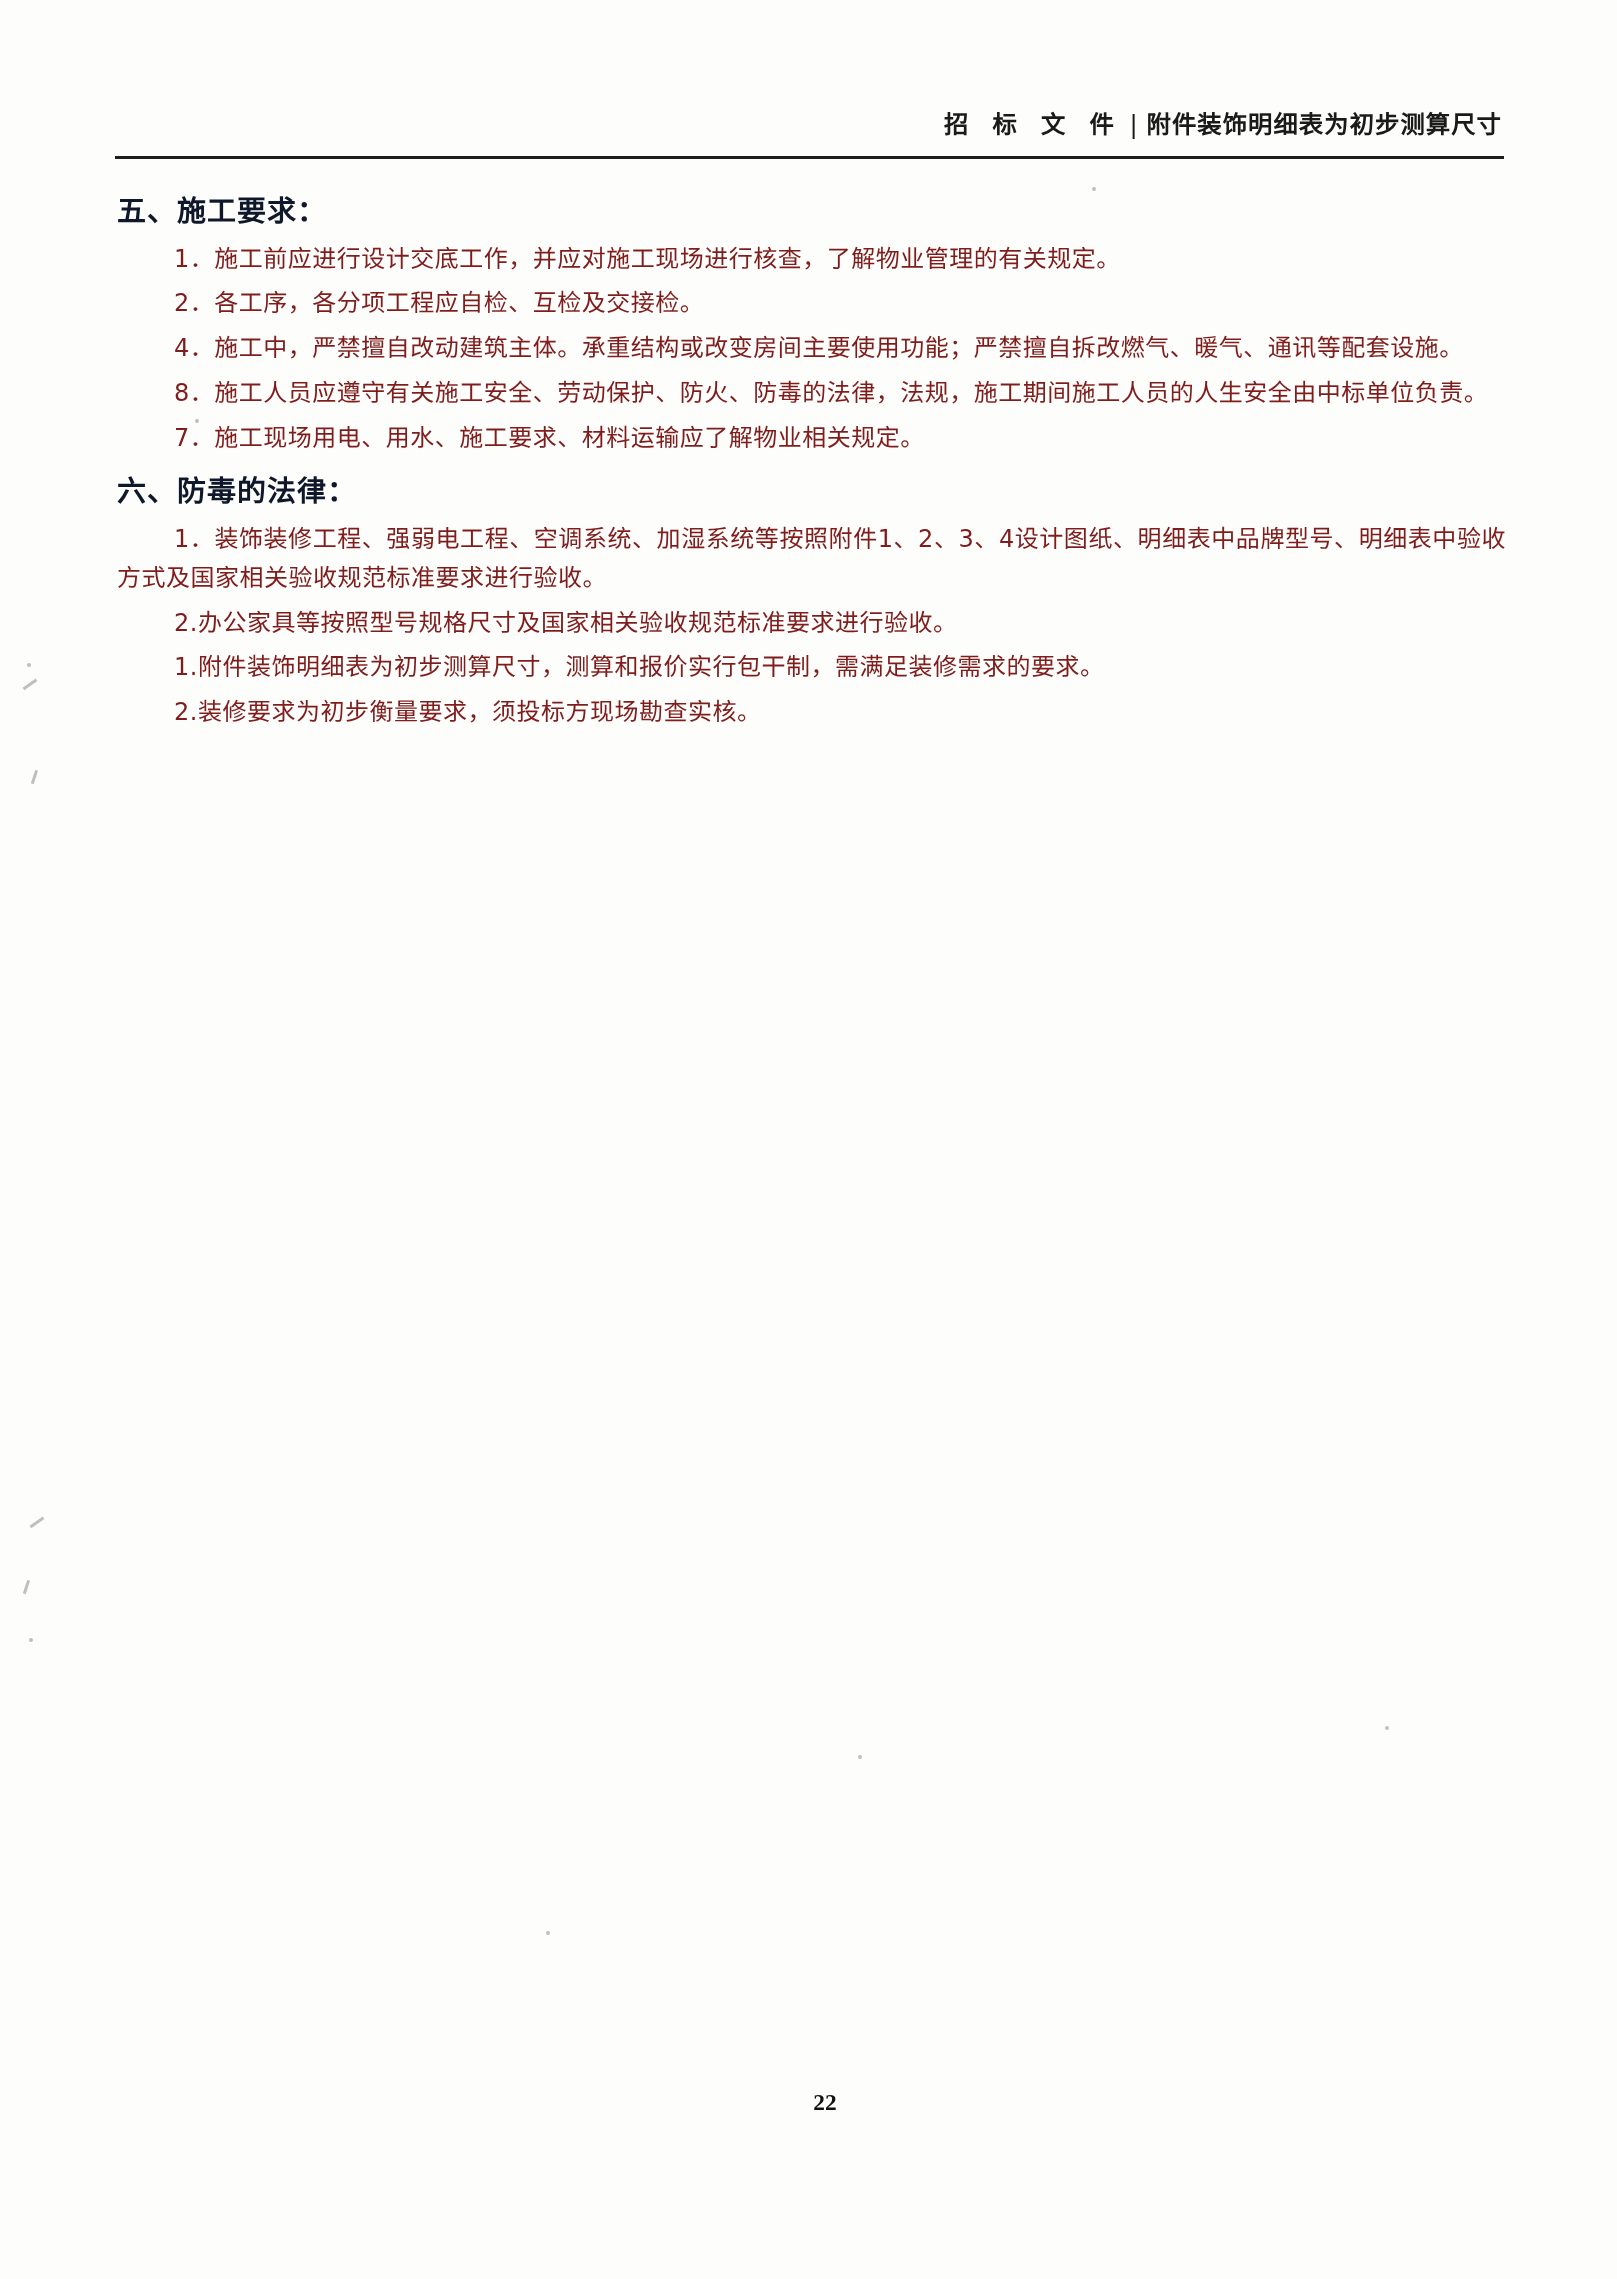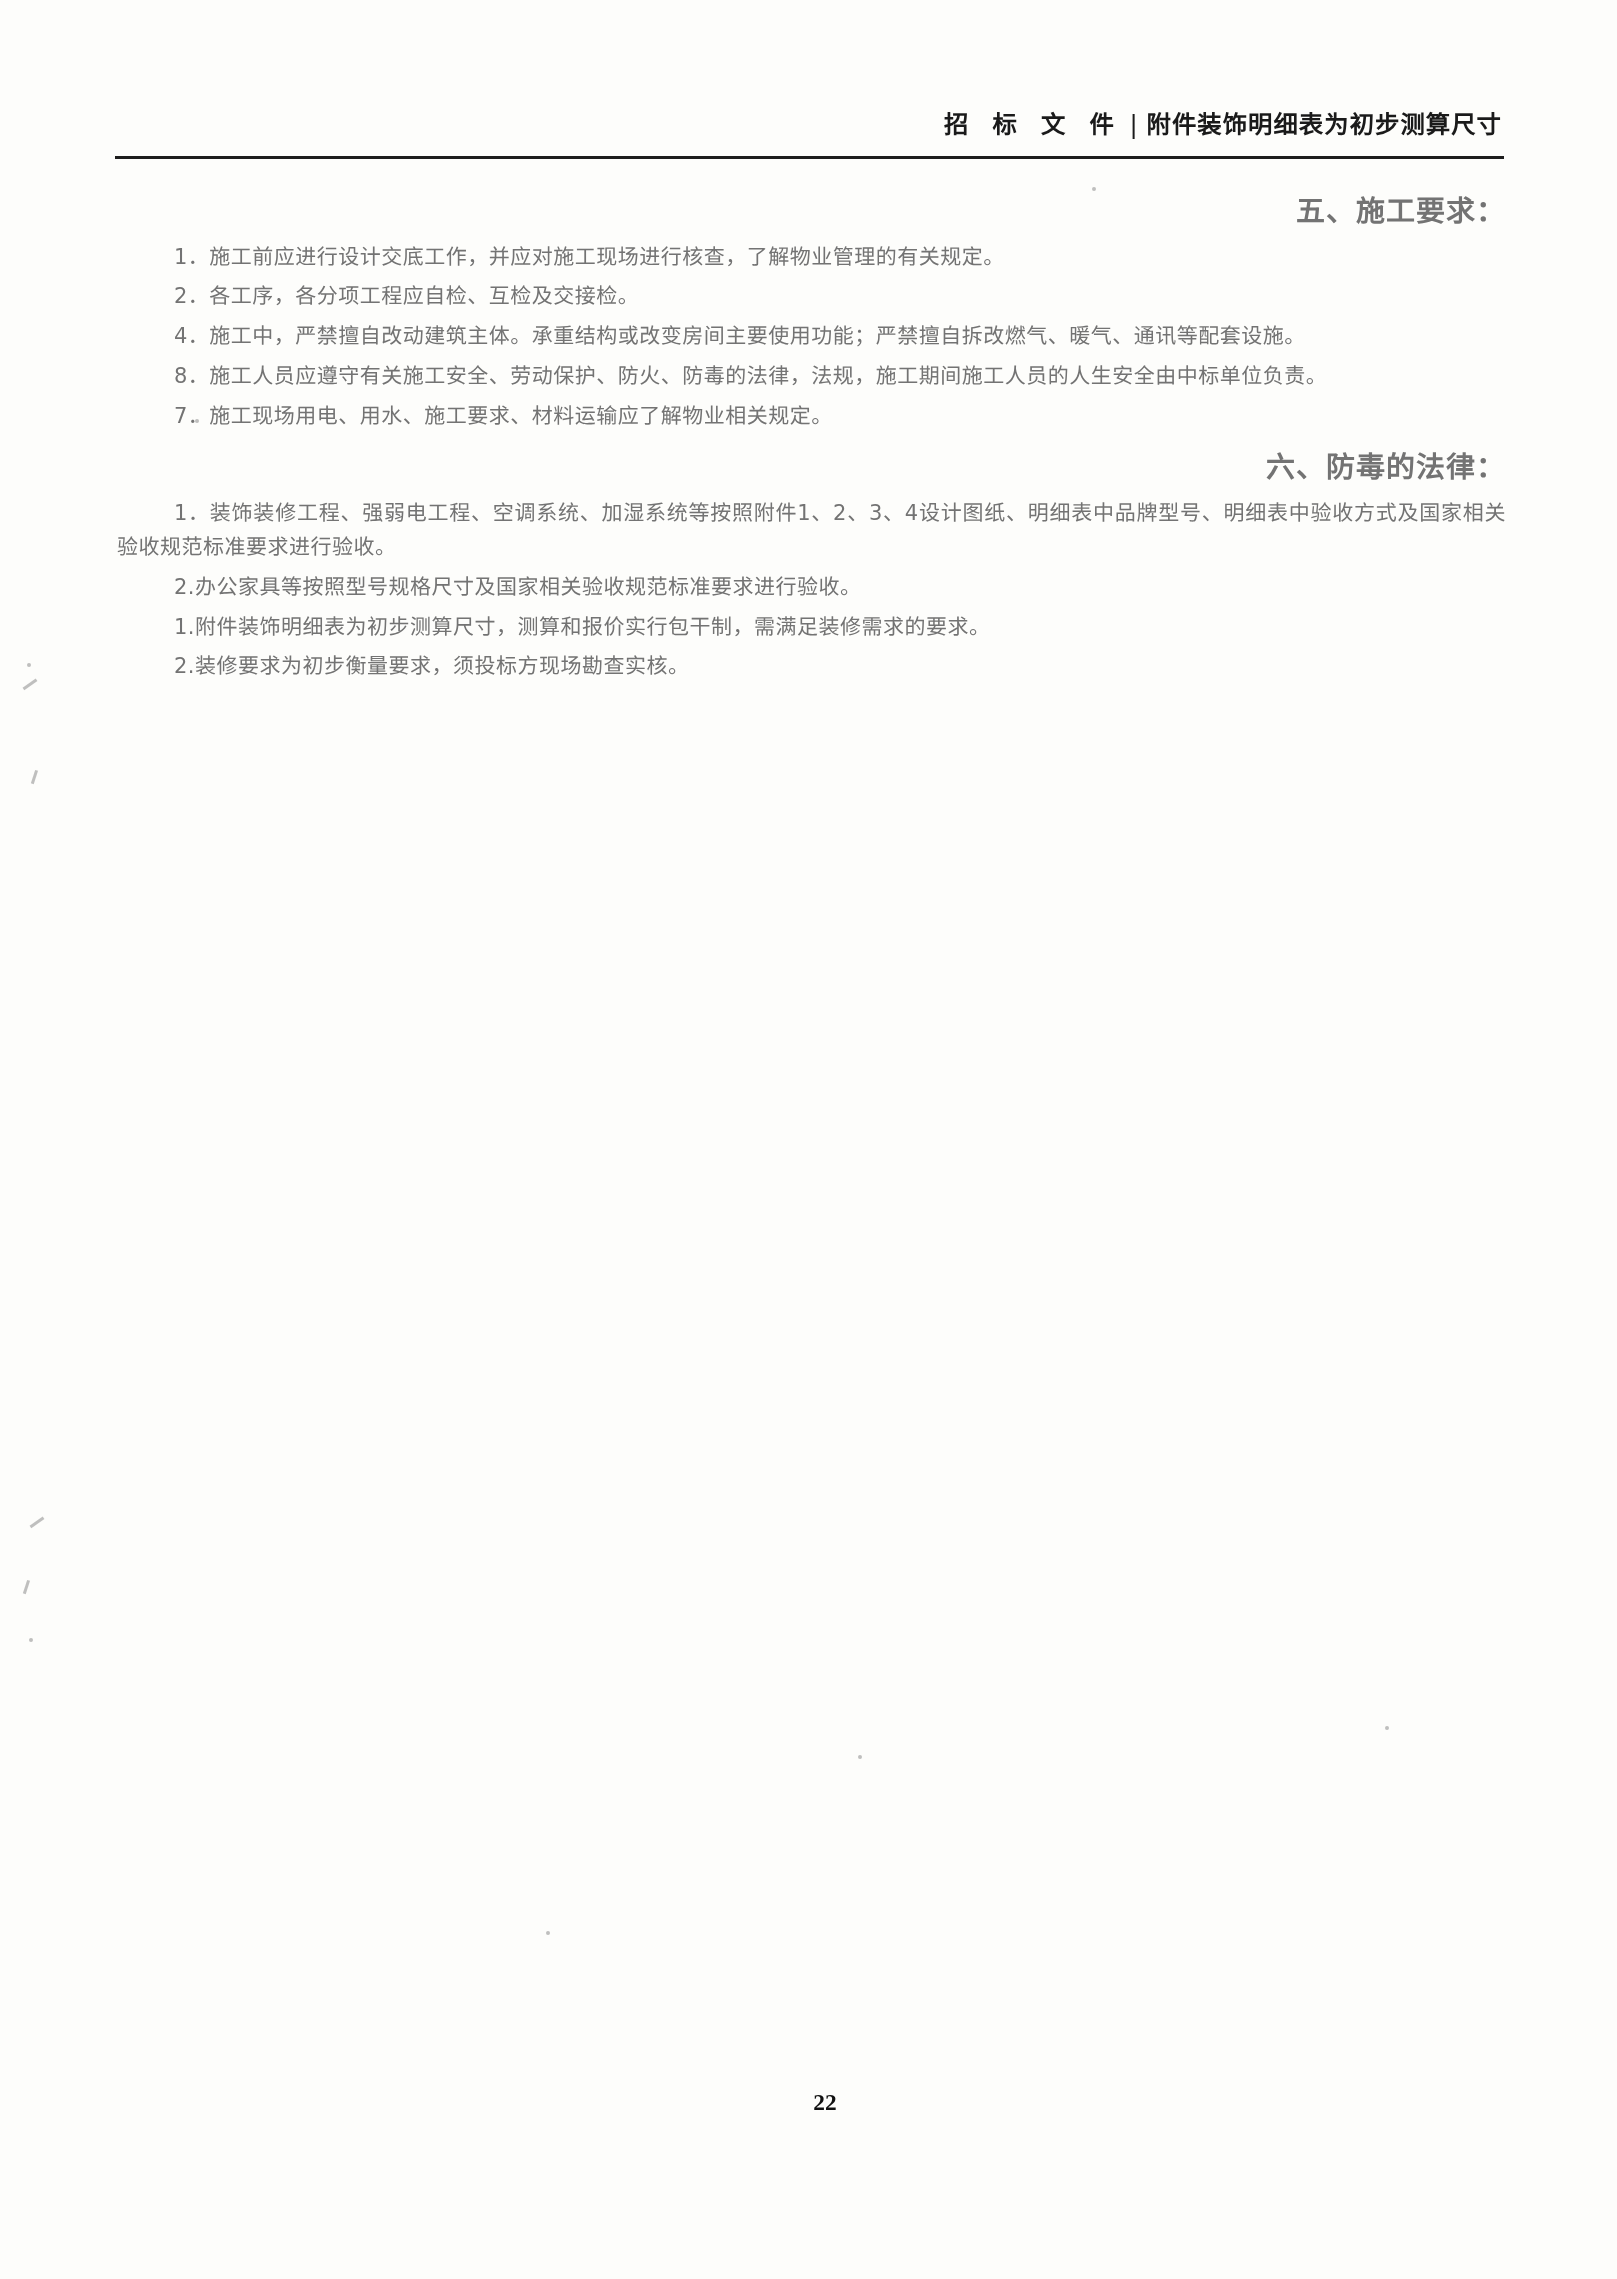--- a/index.html
+++ b/index.html
@@ -67,31 +67,30 @@
     left: 117px;
     width: 1389px;
   }
 
   .sec-title {
     font-size: 29px;
     font-weight: 700;
     line-height: 1.55;
     margin: 11.7px 0 5.9px 0;
     letter-spacing: 1px;
-    color: #737373;
-    text-align: right;
+    color: #0f172a;
   }
 
   .para {
-    font-size: 21px;
+    font-size: 24px;
     line-height: 1.62;
     margin: 3.9px 0 5.9px 0;
     text-indent: 57px;
     letter-spacing: 0.5px;
-    color: #737373;
+    color: #7f1d1d;
     text-align: justify;
     word-break: break-all;
   }
 
   
   .page-number {
     position: absolute;
     top: 2089px;
     left: 16px;
     width: 1618px;

